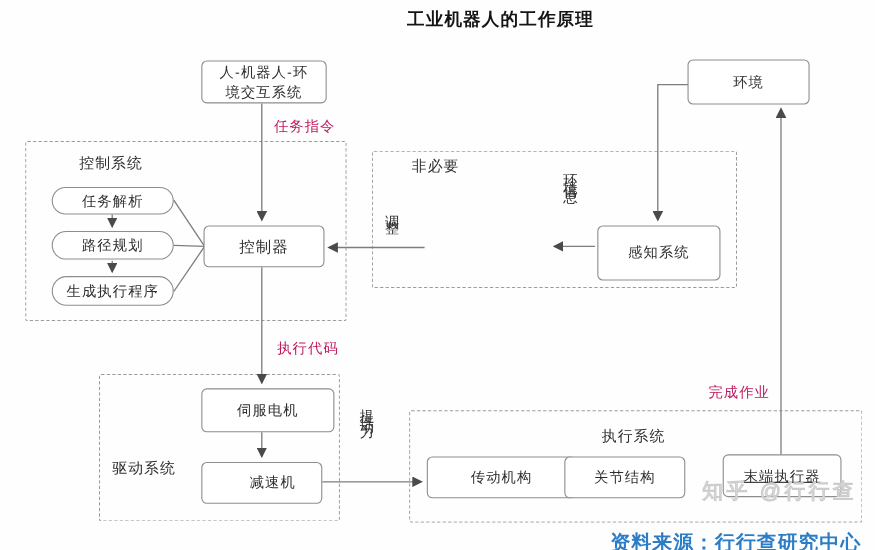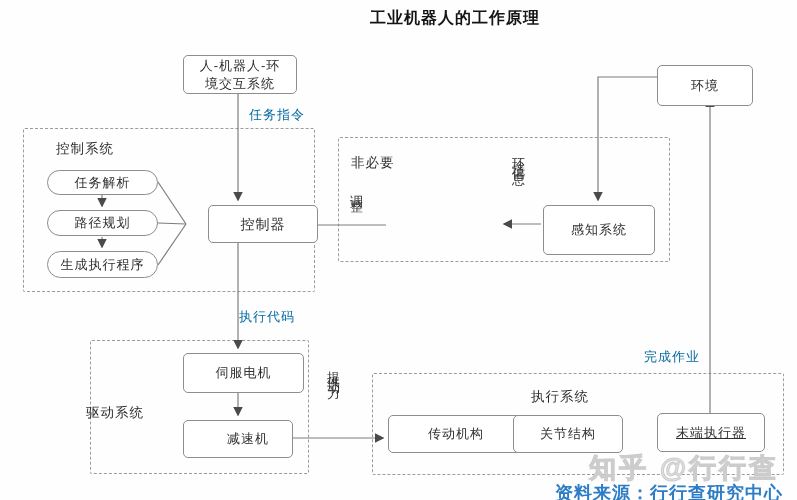--- a/index.html
+++ b/index.html
@@ -5,58 +5,58 @@
   html,body{margin:0;padding:0;background:#ffffff;}
   .stage{
     position:relative;width:797px;height:500px;background:#fefefe;overflow:hidden;
     font-family:"Liberation Sans","DejaVu Sans",sans-serif;color:#2f2f2f;
   }
   .title{
     position:absolute;left:280px;top:8px;width:350px;text-align:center;
     font-size:16px;font-weight:bold;color:#141414;letter-spacing:1px;
   }
   .group{position:absolute;border:1px dashed #9c9c9c;border-radius:2px;background:transparent;z-index:1;}
-  .glabel{position:absolute;font-size:13.5px;color:#2f2f2f;z-index:4;letter-spacing:1px;}
+  .glabel{position:absolute;font-size:13.5px;color:#2f2f2f;z-index:4;text-align:center;letter-spacing:1px;}
   .edges{position:absolute;left:0;top:0;z-index:2;}
   .box{
     position:absolute;display:flex;align-items:center;justify-content:center;
     background:#ffffff;border:1px solid #8d8d8d;border-radius:5px;
     font-size:13px;line-height:1.35;text-align:center;white-space:pre-line;
     color:#2f2f2f;z-index:3;letter-spacing:1px;box-sizing:border-box;
   }
   .pill{border-radius:14px;}
-  .elabel{position:absolute;font-size:13px;color:#0369a1;z-index:4;text-align:center;letter-spacing:1px;}
+  .elabel{position:absolute;font-size:13px;color:#be185d;z-index:4;text-align:center;letter-spacing:1px;}
   .vlabel{
     position:absolute;font-size:13px;color:#2f2f2f;z-index:4;
     writing-mode:vertical-rl;text-orientation:upright;letter-spacing:5px;line-height:1;
   }
   .watermark{
-    position:absolute;right:18px;top:450px;font-size:27px;font-weight:bold;
+    position:absolute;right:18px;top:434px;font-size:19px;font-weight:normal;
     color:#e0e0e0;-webkit-text-stroke:1px #cccccc;letter-spacing:3px;z-index:5;
   }
   .source{
     position:absolute;right:14px;top:481px;font-size:18px;font-weight:bold;
     color:#2d7dc6;letter-spacing:1px;z-index:5;
   }
 </style>
 </head>
 <body>
 
 <div class="stage">
 
   <div class="title">工业机器人的工作原理</div>
 
   <div class="group" style="left:23px;top:128px;width:290px;height:162px;"></div>
   <div class="group" style="left:338px;top:137px;width:330px;height:123px;"></div>
   <div class="group" style="left:90px;top:340px;width:217px;height:132px;"></div>
   <div class="group" style="left:372px;top:373px;width:410px;height:100px;"></div>
 
   <div class="glabel" style="left:56px;top:140px;width:90px;">控制系统</div>
-  <div class="glabel" style="left:351px;top:154px;width:90px;">非必要</div>
-  <div class="glabel" style="left:86px;top:404px;width:90px;">驱动系统</div>
+  <div class="glabel" style="left:351px;top:142px;width:90px;">非必要</div>
+  <div class="glabel" style="left:86px;top:417px;width:90px;">驱动系统</div>
   <div class="glabel" style="left:531px;top:388px;width:90px;">执行系统</div>
 
   <svg class="edges" width="797" height="500" viewBox="0 0 797 500">
     <defs>
       <marker id="ah" viewBox="0 0 10 10" refX="8.5" refY="5" markerWidth="8" markerHeight="8" orient="auto-start-reverse">
         <path d="M0,0 L10,5 L0,10 z" fill="#4a4a4a"></path>
       </marker>
     </defs>
     <g stroke="#7d7d7d" stroke-width="1.2" fill="none">
       <path d="M238,94 L238,200" marker-end="url(#ah)"></path>
@@ -70,34 +70,34 @@
       <path d="M657,77 L598,77 L598,200" marker-end="url(#ah)"></path>
       <path d="M710,413 L710,99" marker-end="url(#ah)"></path>
       <path d="M238,243 L238,348" marker-end="url(#ah)"></path>
       <path d="M238,393 L238,415" marker-end="url(#ah)"></path>
       <path d="M293,438 L383,438" marker-end="url(#ah)"></path>
     </g>
   </svg>
 
   <div class="box" style="left:183px;top:55px;width:114px;height:39px;">人-机器人-环
 境交互系统</div>
-  <div class="box" style="left:185px;top:205px;width:110px;height:38px;font-size:14px;margin-left:23px;">控制器</div>
+  <div class="box" style="left:185px;top:205px;width:110px;height:38px;font-size:14px;">控制器</div>
   <div class="box pill" style="left:47px;top:170px;width:111px;height:25px;">任务解析</div>
   <div class="box pill" style="left:47px;top:210px;width:111px;height:26px;">路径规划</div>
   <div class="box pill" style="left:47px;top:251px;width:111px;height:27px;">生成执行程序</div>
   <div class="box" style="left:543px;top:205px;width:112px;height:50px;">感知系统</div>
-  <div class="box" style="left:657px;top:54px;width:96px;height:41px;margin-top:11px;">环境</div>
+  <div class="box" style="left:625px;top:54px;width:111px;height:41px;">环境</div>
   <div class="box" style="left:183px;top:353px;width:121px;height:40px;">伺服电机</div>
   <div class="box" style="left:183px;top:420px;width:110px;height:38px;padding-left:20px;">减速机</div>
   <div class="box" style="left:388px;top:415px;width:136px;height:38px;">传动机构</div>
   <div class="box" style="left:513px;top:415px;width:110px;height:38px;">关节结构</div>
   <div class="box" style="left:657px;top:413px;width:108px;height:39px;text-decoration:underline;">末端执行器</div>
 
   <div class="elabel" style="left:232px;top:106px;width:90px;">任务指令</div>
-  <div class="elabel" style="left:222px;top:308px;width:90px;">执行代码</div>
+  <div class="elabel" style="left:235px;top:308px;width:90px;">执行代码</div>
   <div class="elabel" style="left:627px;top:348px;width:90px;">完成作业</div>
   <div class="vlabel" style="left:350px;top:185px;">调整</div>
   <div class="vlabel" style="left:512px;top:147px;">环境信息</div>
   <div class="vlabel" style="left:327px;top:361px;">提供动力</div>
 
   <div class="watermark">知乎 @行行查</div>
   <div class="source">资料来源：行行查研究中心</div>
 
 </div>
 

